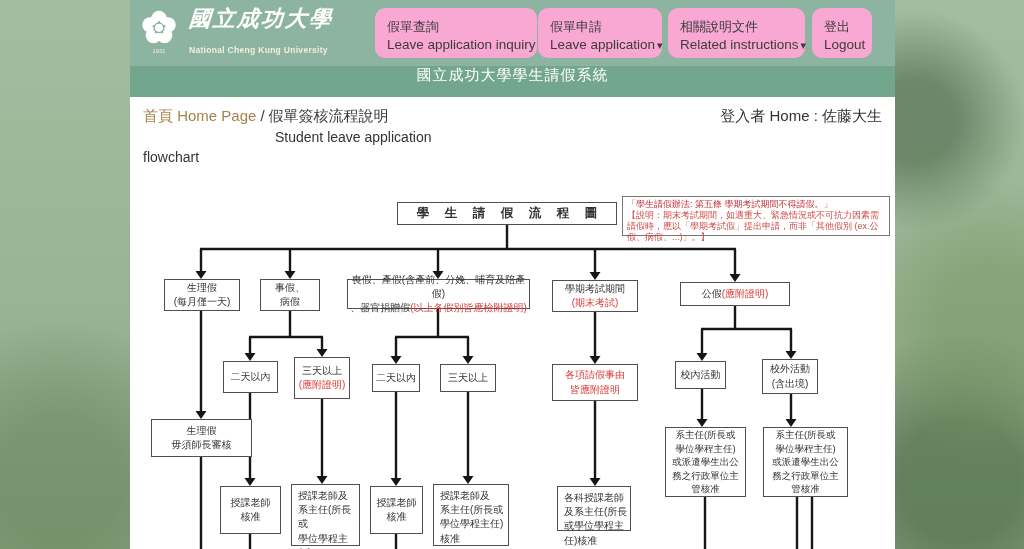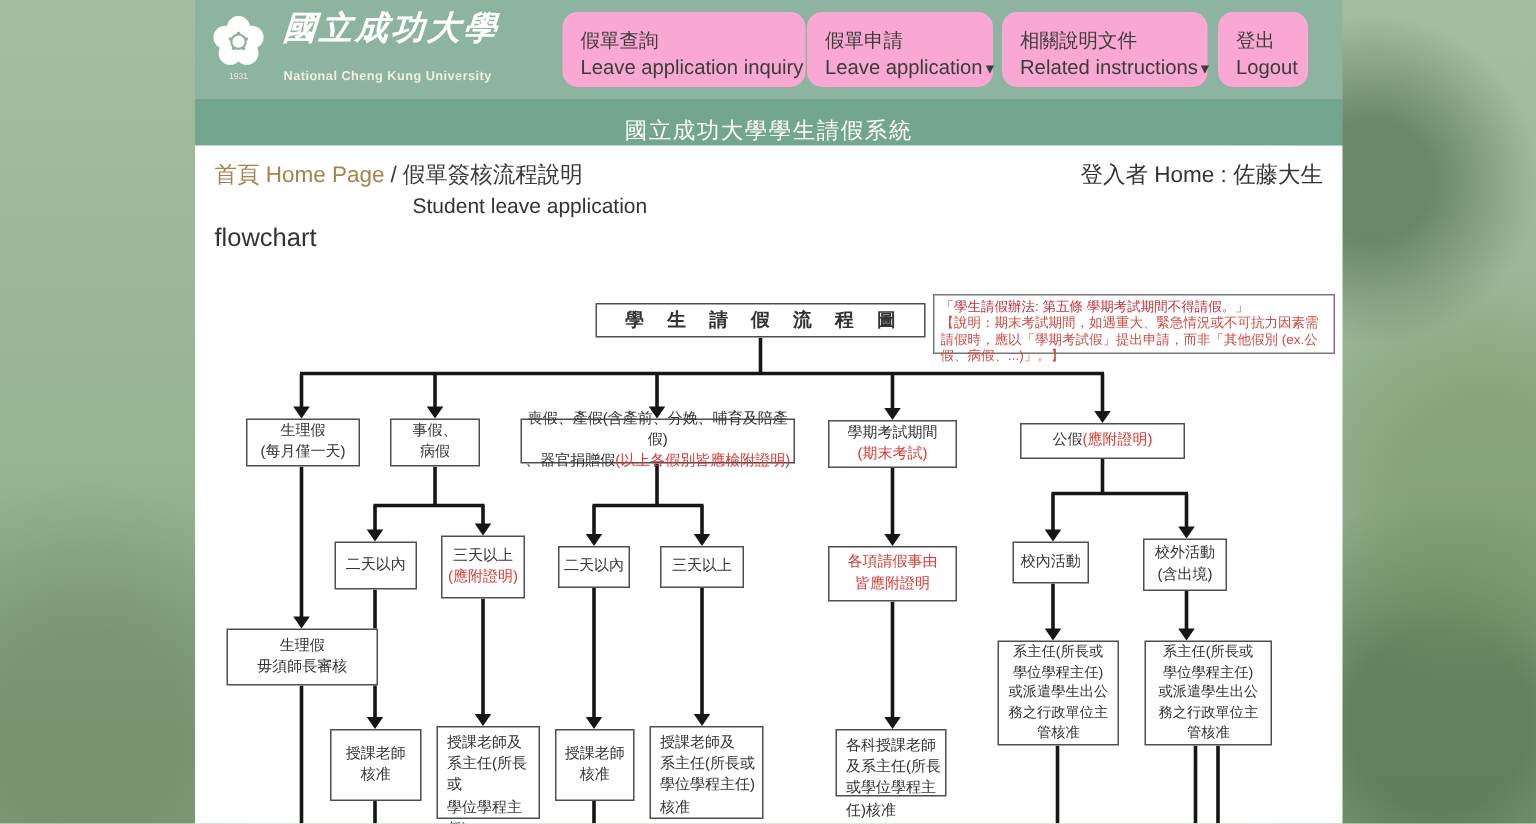--- a/index.html
+++ b/index.html
@@ -27,31 +27,31 @@
   .navbtn .zh{display:block;font-size:13px;line-height:18px;}
   .navbtn .en{display:block;font-size:13.5px;line-height:18px;white-space:nowrap;}
   .caret{font-size:11px;margin-left:2px;}
   .nav1{left:245px;width:162px;}
   .nav2{left:408px;width:124px;}
   .nav3{left:538px;width:137px;}
   .nav4{left:682px;width:60px;}
 
   
   .banner{position:absolute;left:130px;top:66px;width:765px;height:31px;background:#73a78d;
-    display:flex;align-items:flex-end;justify-content:center;color:#ffffff;font-size:15px;letter-spacing:1px;font-family:Liberation Serif, serif;}
+    display:flex;align-items:flex-start;justify-content:center;color:#ffffff;font-size:15px;letter-spacing:1px;font-family:Liberation Serif, serif;}
 
   
   .card{position:absolute;left:130px;top:97px;width:765px;height:452px;background:#ffffff;overflow:hidden;}
 
   .crumb-row{position:absolute;left:13px;top:10px;width:739px;font-size:15px;color:#3a3a3a;}
   .crumb-home{color:#a5834e;text-decoration:none;cursor:pointer;}
   .crumb-sep{margin:0 4px;}
   .login{position:absolute;right:13px;top:10px;font-size:15px;color:#333;}
   .crumb-en1{position:absolute;left:145px;top:32px;font-size:14px;color:#333;}
-  .crumb-en2{position:absolute;left:13px;top:52px;font-size:17px;color:#333;}
+  .crumb-en2{position:absolute;left:13px;top:52px;font-size:14px;color:#333;}
 
   
   .flow{position:absolute;left:0;top:0;width:765px;height:452px;}
   .connectors{position:absolute;left:0;top:0;}
   .node{position:absolute;background:#fff;border:1px solid #4f4f52;box-sizing:border-box;
     display:flex;flex-direction:column;justify-content:center;align-items:center;
     font-size:10px;line-height:1.42;color:#333;text-align:center;}
   .node .red{color:#d93b36;}
   .node-la{justify-content:flex-start;align-items:flex-start;text-align:left;padding:4px 2px 0 6px;}
 

